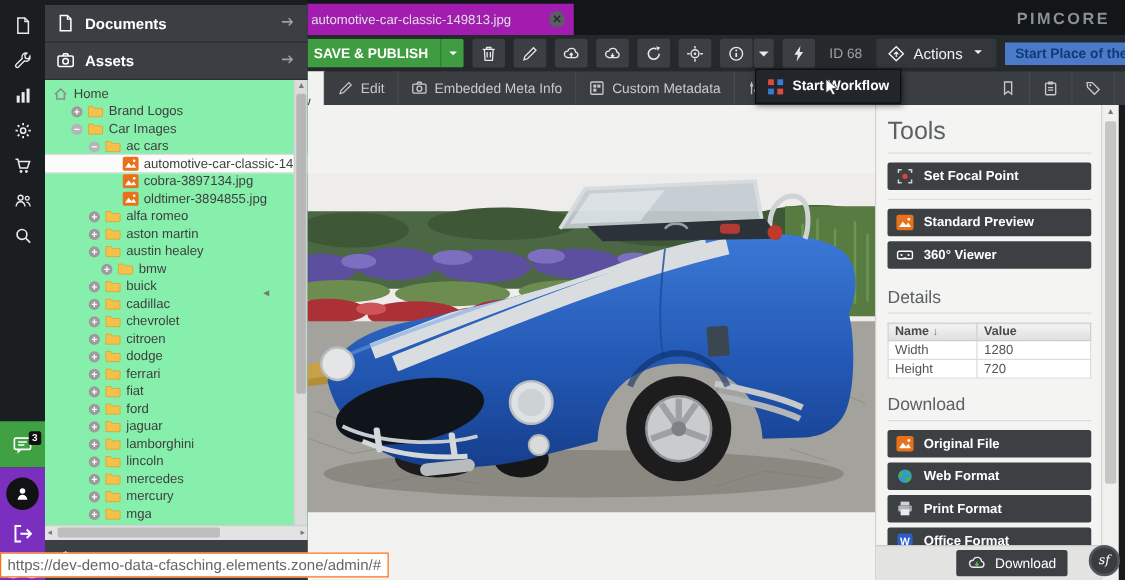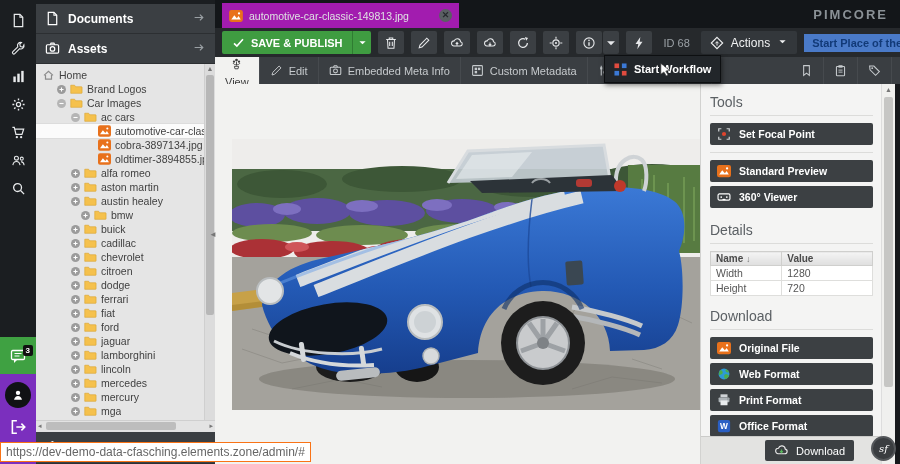--- a/index.html
+++ b/index.html
@@ -16,27 +16,27 @@
     display:flex;align-items:center;justify-content:center;}
   .chat-badge{position:absolute;right:3px;top:8px;background:#111;color:#fff;font-size:8px;
     padding:1px 3px;border-radius:2px;font-weight:bold;}
   .rail-bottom{position:absolute;left:0;top:374px;width:36px;height:90px;background:var(--rail-purple);overflow:hidden;}
   .avatar-circle{position:absolute;left:5px;top:8px;width:26px;height:26px;border-radius:50%;background:#101214;
     display:flex;align-items:center;justify-content:center;}
   .logout-slot{position:absolute;left:9px;top:44px;width:18px;height:18px;}
   .rail-logo{position:absolute;left:2px;top:68px;color:#fff;font-size:22px;font-weight:bold;letter-spacing:-1px;}
 
   
-  .tree-panel{position:absolute;left:36px;top:0;width:179px;height:464px;background:#1b1e21;z-index:4;}
+  .tree-panel{position:absolute;left:36px;top:0;width:210px;height:464px;background:#1b1e21;z-index:4;}
   .acc-header{height:29px;background:#3b3f43;color:#fff;display:flex;align-items:center;gap:8px;
     padding:0 9px;font-size:12px;font-weight:bold;border-bottom:1px solid #2c2f32;cursor:pointer;}
   .acc-header .icn{width:15px;height:15px;}
   .acc-arrow{margin-left:auto;color:#9aa0a4;}
   .acc-arrow .icn{width:13px;height:13px;}
-  .tree-body{position:relative;height:356px;background:#e5e5e5;overflow:hidden;}
+  .tree-body{position:relative;height:356px;background:#86efac;overflow:hidden;}
   .trow{height:14px;display:flex;align-items:center;white-space:nowrap;cursor:pointer;color:#3f3f3f;font-size:10.5px;}
   .trow.sel{background:#fbfbfb;outline:1px solid #dcdcdc;}
   .exp{width:11px;height:11px;margin-right:3px;flex:none;display:inline-flex;}
   .exp svg{width:100%;height:100%;}
   .exp-ph{width:14px;flex:none;}
   .trow .icn{width:13px;height:12px;margin-right:4px;}
   .tlabel{overflow:hidden;}
   .vscroll{position:absolute;right:0;top:0;width:10px;height:356px;background:#dcdcdc;border-left:1px solid #cfcfcf;}
   .vscroll .up{height:10px;color:#777;font-size:7px;text-align:center;line-height:10px;}
   .vthumb{position:absolute;left:1px;top:11px;width:8px;height:240px;background:#b7b7b7;border-radius:2px;}
@@ -86,21 +86,21 @@
   .tab.active{background:#f2f2f0;color:#3c3c3c;flex-direction:column;}
   .tab.gap{margin-left:78px;}
 
   
   .canvas{position:absolute;left:215px;top:84px;width:485px;height:380px;background:#f2f2f0;}
   .photo{position:absolute;left:17px;top:55px;width:468px;height:271px;}
 
   
   .rpanel{position:absolute;left:700px;top:84px;width:181px;height:380px;background:#f4f4f3;
     border-left:1px solid #d2d2d0;box-sizing:border-box;padding:6px 8px 0 9px;}
-  .rp-h{font-size:14px;color:#5b6064;padding:4px 0 5px;border-bottom:1px solid #dcdcda;margin-bottom:7px;}
+  .rp-h{font-size:20px;color:#5b6064;padding:4px 0 5px;border-bottom:1px solid #dcdcda;margin-bottom:7px;}
   .rp-h2{font-size:14px;color:#5b6064;padding:10px 0 5px;border-bottom:1px solid #dcdcda;margin-bottom:7px;}
   .rp-btn{height:22px;background:#3c4043;border-radius:2px;display:flex;align-items:center;gap:8px;
     padding:0 7px;color:#fff;font-size:10.5px;font-weight:bold;margin-bottom:4px;cursor:pointer;}
   .rp-btn .icn{width:14px;height:14px;}
   .rp-div{height:1px;background:#dcdcda;margin:7px 0;}
   table.det{width:100%;border-collapse:collapse;margin-bottom:2px;}
   table.det th{background:linear-gradient(#f4f4f4,#dedede);border:1px solid #cfcfcd;font-size:10px;
     color:#4a4a4a;text-align:left;padding:1px 5px;font-weight:bold;}
   table.det td{background:#fff;border:1px solid #dededc;font-size:10.5px;color:#555;padding:1px 5px;}
   table.det .c1{width:44%;}

